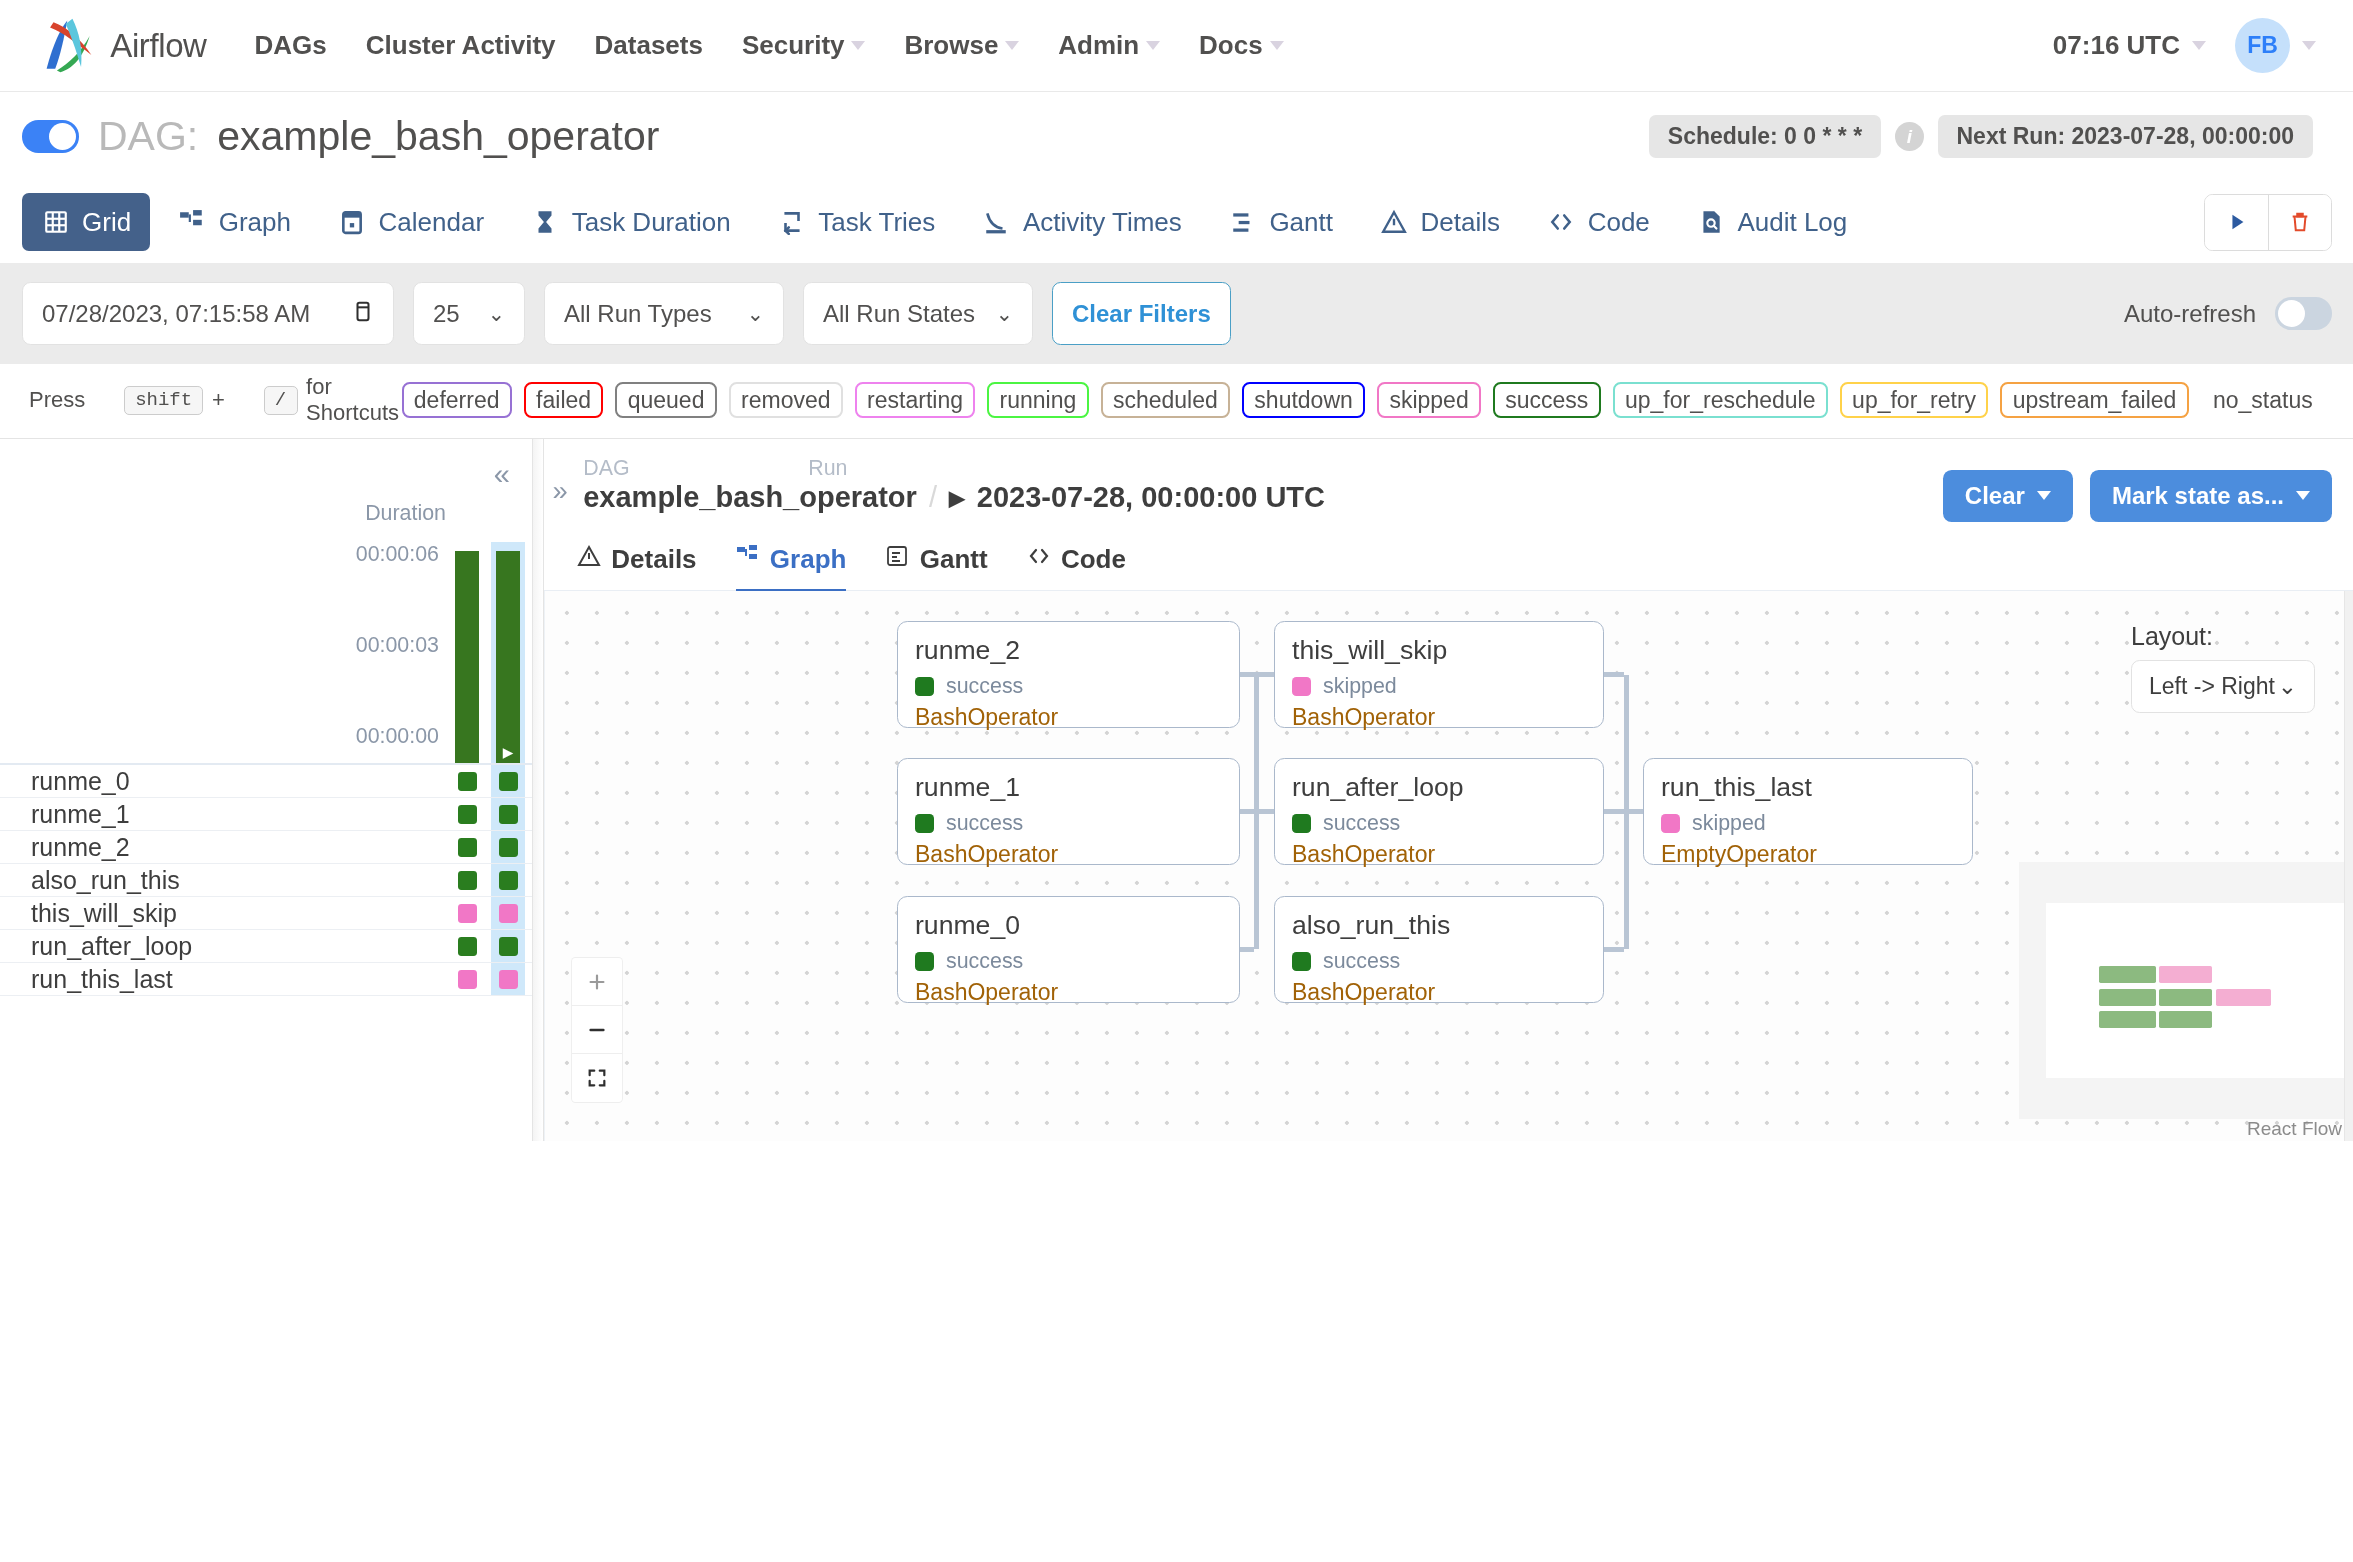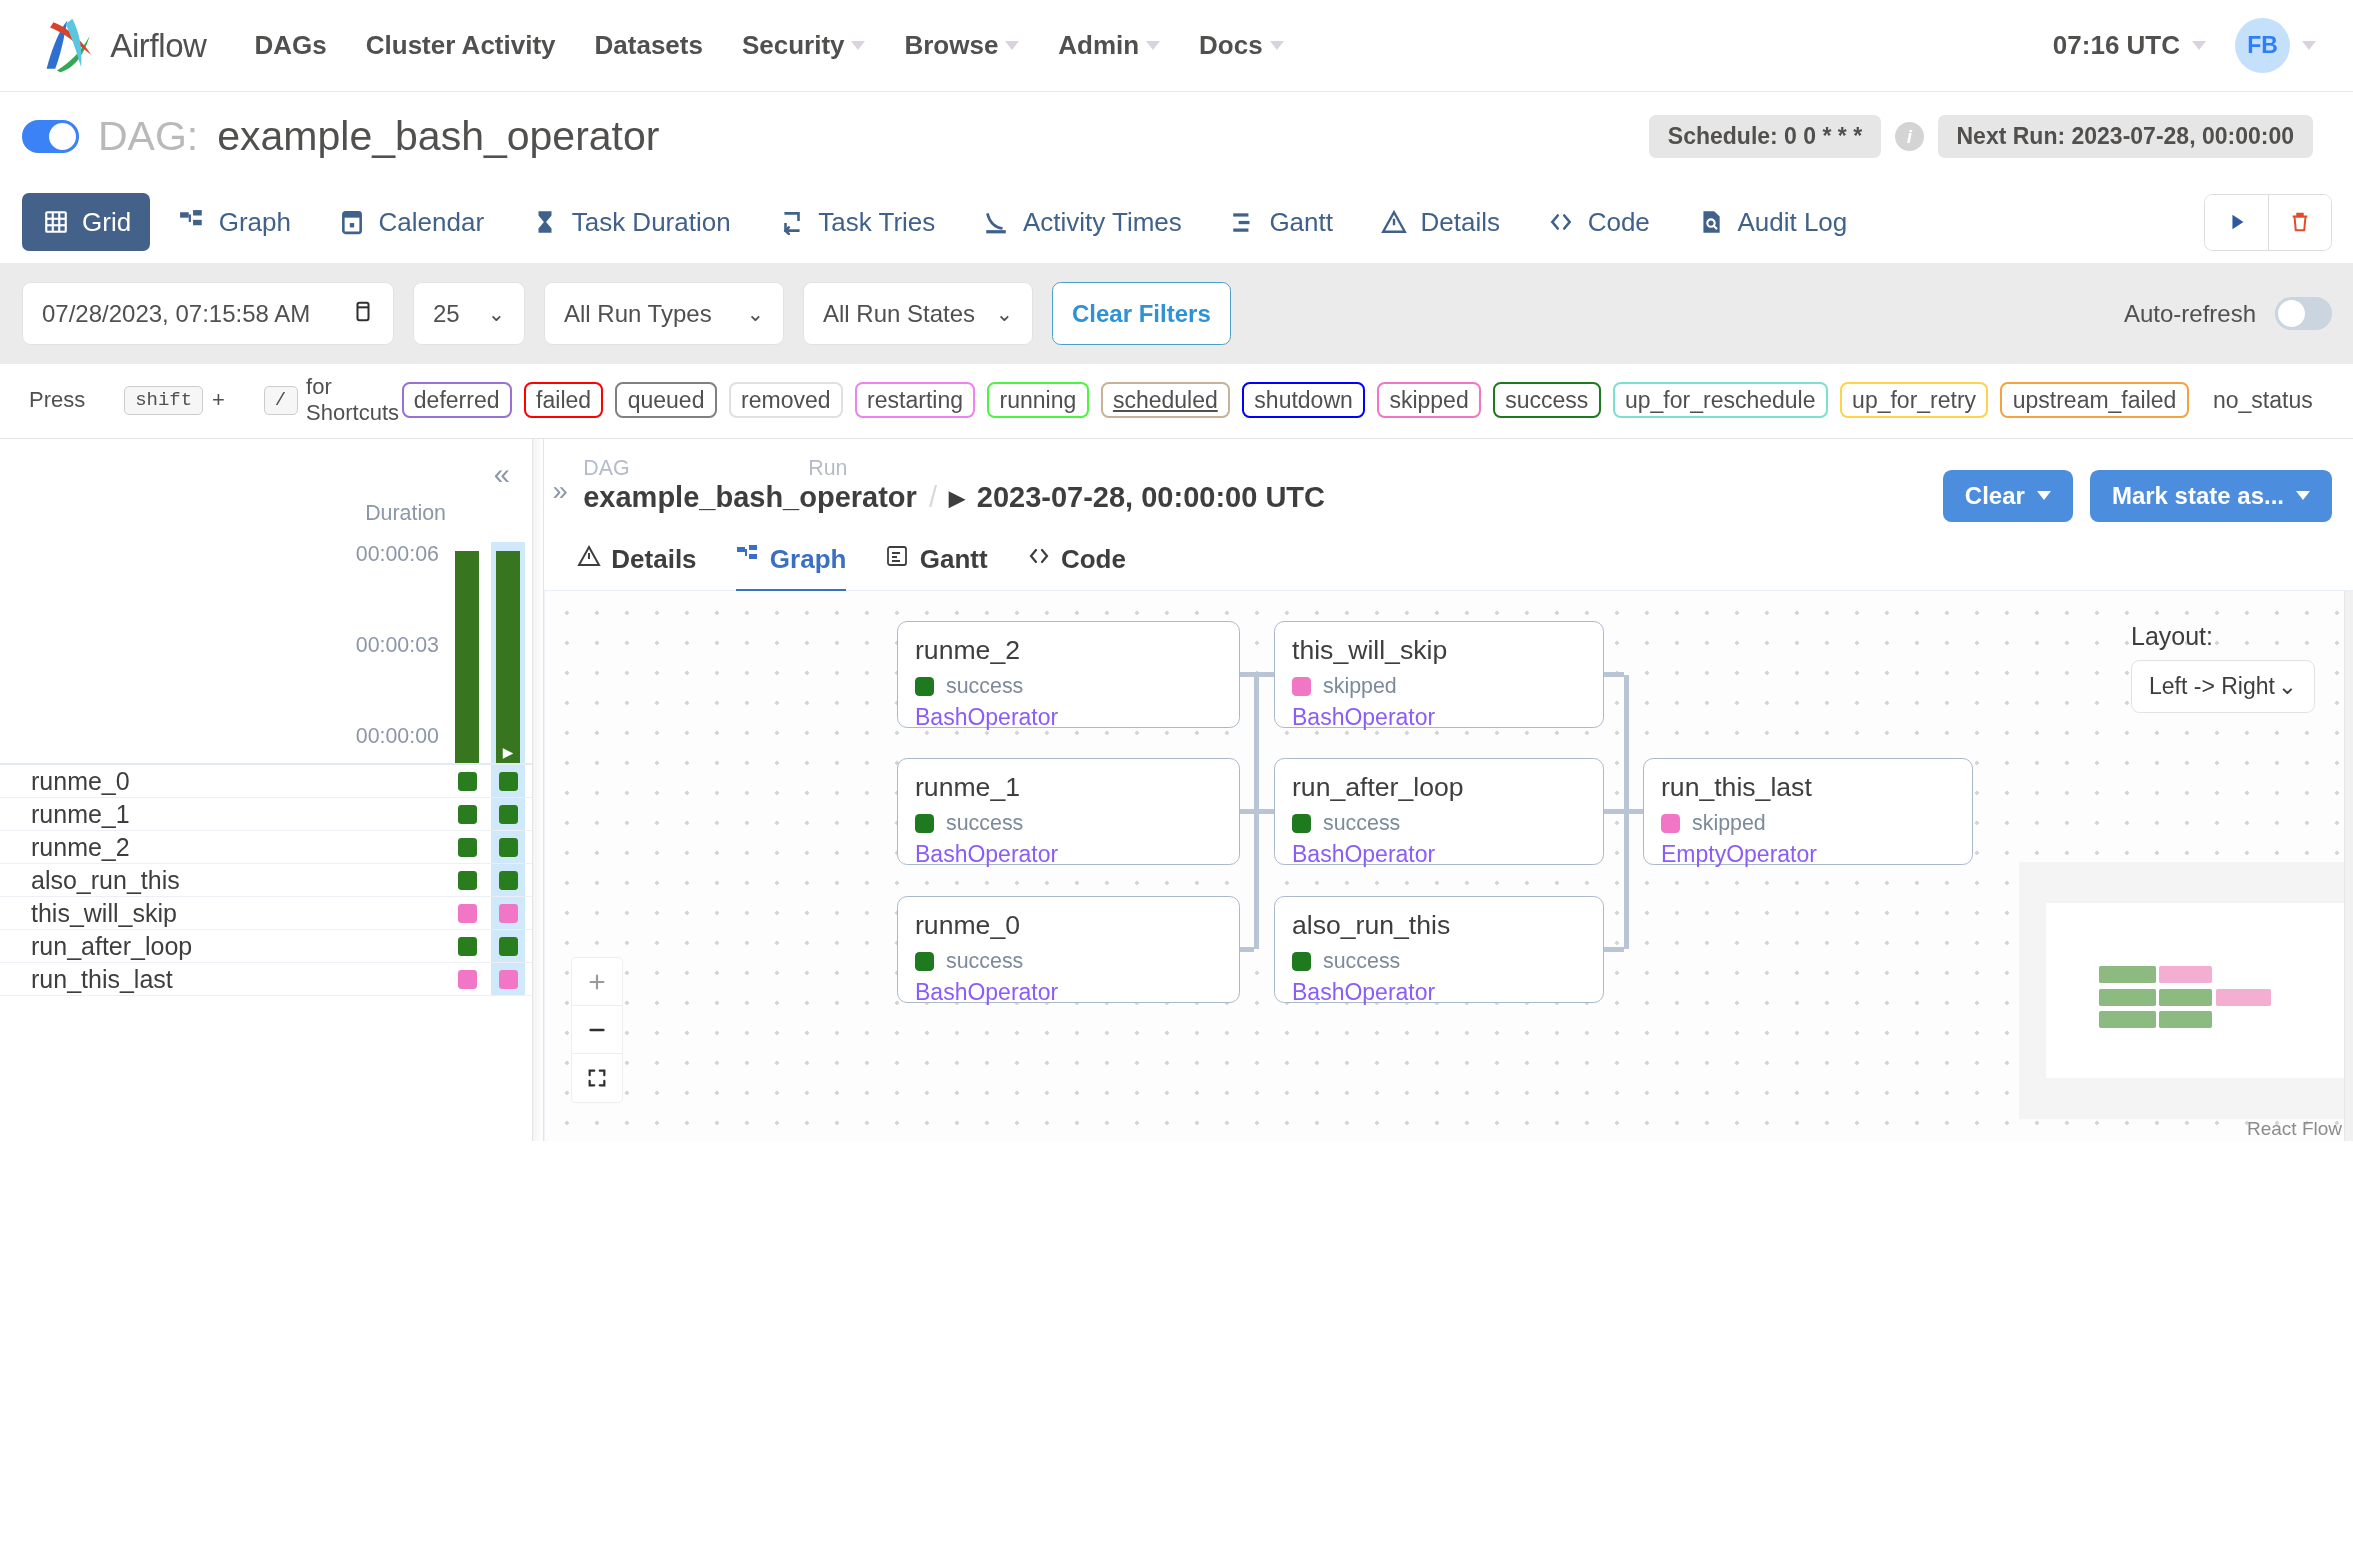--- a/index.html
+++ b/index.html
@@ -104,21 +104,21 @@
   .canvas{position:relative;flex:1;overflow:hidden;
     background-color:#fdfdfd;
     background-image:radial-gradient(#d4d4d4 1.7px, transparent 1.7px);
     background-size:30px 30px;background-position:6.9px 6.9px;
     border-left:0.9px solid #eef2f6;}
   .node{position:absolute;background:#fff;border:1.7px solid #aab8cb;border-radius:10.3px;padding:12px 17px 13.7px;cursor:pointer;}
   .node .nm{font-size:26.6px;color:#3e3e3e;line-height:1.25;}
   .node .st{display:flex;align-items:center;gap:12px;margin-top:6.9px;}
   .node .chip{width:19px;height:19px;border-radius:4.3px;flex:none;}
   .node .stlbl{font-size:21.4px;color:#7c8a9c;}
-  .node .op{font-size:23px;color:#8b5cf6;margin-top:5.1px;}
+  .node .op{font-size:23px;color:#a16207;margin-top:5.1px;}
   .edge{position:absolute;background:#b9c5d4;}
 
   .layoutbox{position:absolute;right:39px;top:31px;width:184px;}
   .layout-label{font-size:25px;color:#3e3e3e;margin-bottom:8.6px;}
   .layout-sel{background:#fff;border:0.9px solid #e2e2e2;border-radius:8.6px;height:53px;display:flex;align-items:center;justify-content:space-between;padding:0 17px;font-size:23px;color:#3e3e3e;cursor:pointer;}
 
   .zoomctl{position:absolute;left:27.4px;bottom:39px;width:50px;background:#fff;border-radius:3.4px;box-shadow:0 0 0 0.9px #eee;}
   .zoombtn{height:48px;display:flex;align-items:center;justify-content:center;border-bottom:0.9px solid #eee;cursor:pointer;}
   .zoombtn:last-child{border-bottom:none;}
 
@@ -356,21 +356,21 @@
     <span class="kbd">/</span>
     <span>for Shortcuts</span>
   </div>
   <div class="legend" id="legend-container">
       <span class="badge" style="border-color: rgb(151, 113, 212);">deferred</span>
       <span class="badge" style="border-color: rgb(255, 0, 0);">failed</span>
       <span class="badge" style="border-color: rgb(128, 128, 128);">queued</span>
       <span class="badge" style="border-color: rgb(224, 224, 224);">removed</span>
       <span class="badge" style="border-color: rgb(238, 130, 238);">restarting</span>
       <span class="badge" style="border-color: rgb(75, 245, 66);">running</span>
-      <span class="badge" style="border-color: rgb(199, 178, 151); text-decoration: underline;">scheduled</span>
+      <span class="badge" style="border-color: rgb(199, 178, 151);">scheduled</span>
       <span class="badge" style="border-color: rgb(0, 0, 255);">shutdown</span>
       <span class="badge" style="border-color: rgb(241, 119, 198);">skipped</span>
       <span class="badge" style="border-color: rgb(31, 122, 31);">success</span>
       <span class="badge" style="border-color: rgb(122, 224, 208);">up_for_reschedule</span>
       <span class="badge" style="border-color: rgb(255, 210, 74);">up_for_retry</span>
       <span class="badge" style="border-color: rgb(245, 162, 67);">upstream_failed</span>
       <span class="badge plain">no_status</span>
     </div>
 </div>
 

